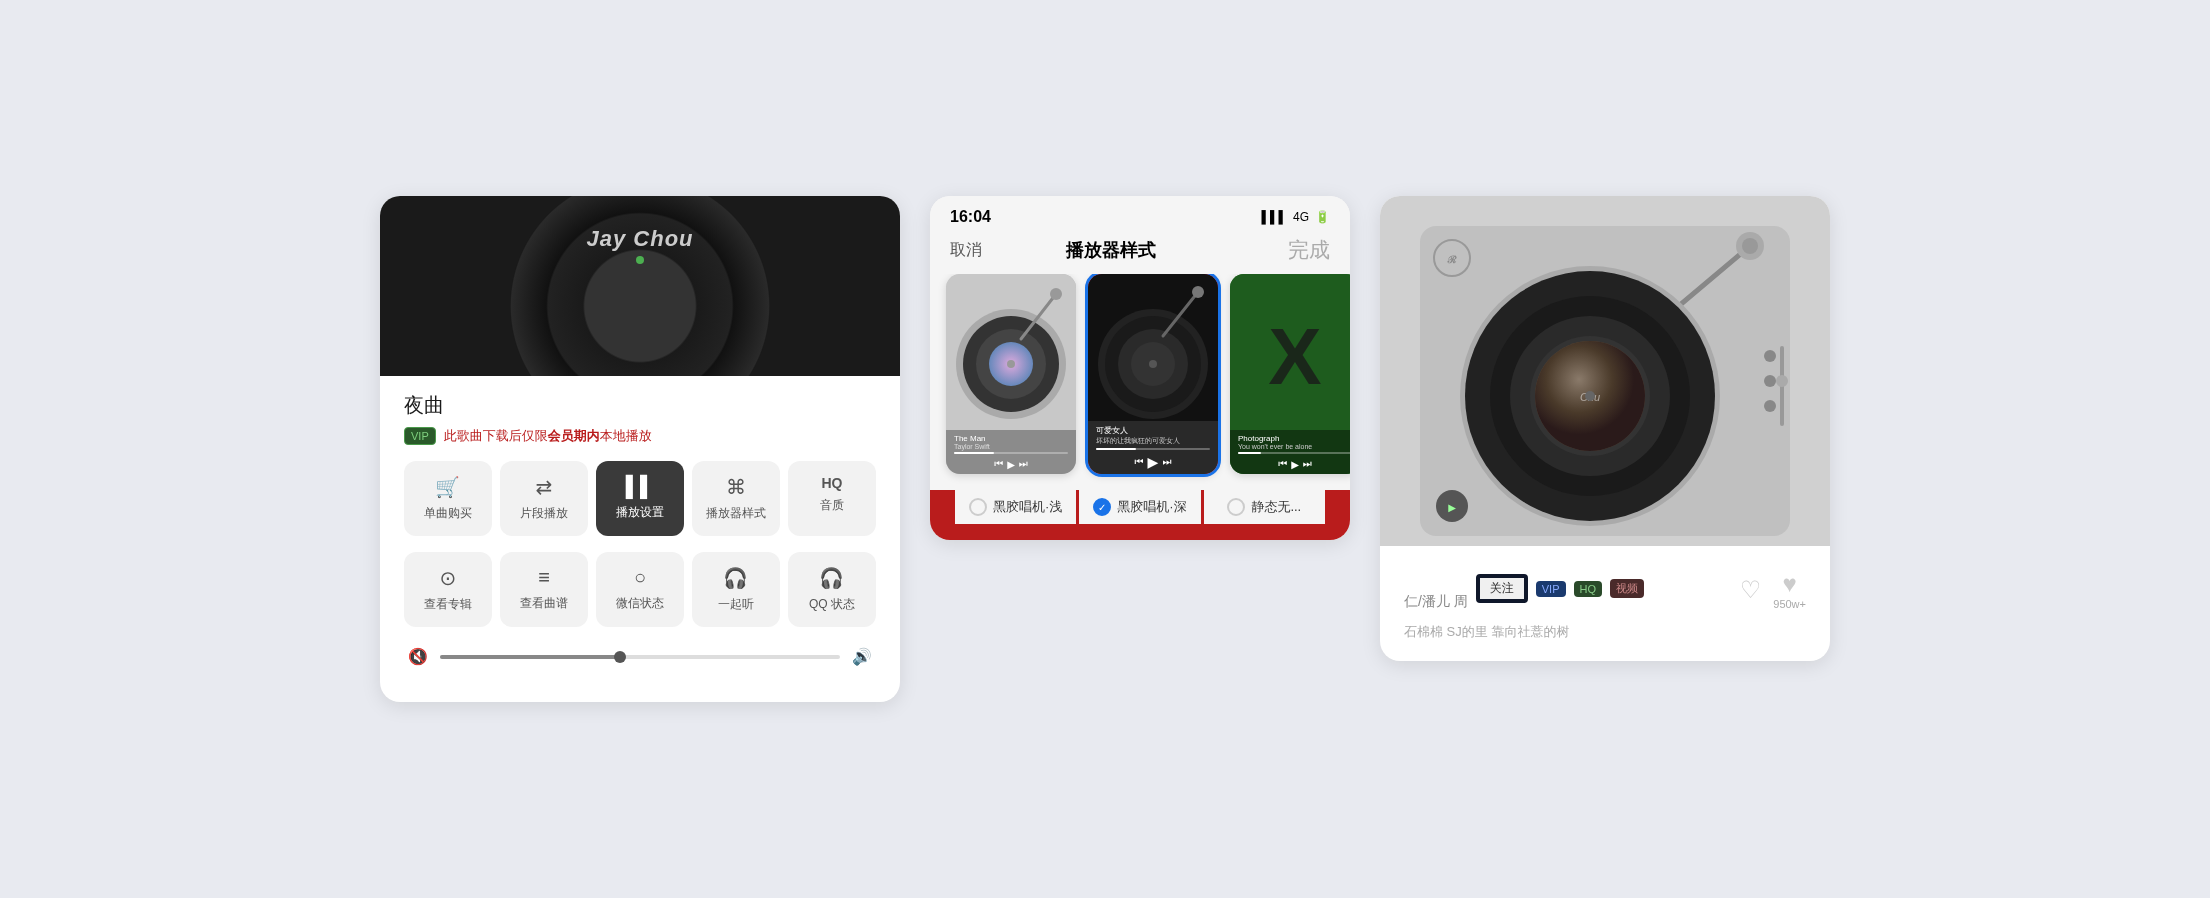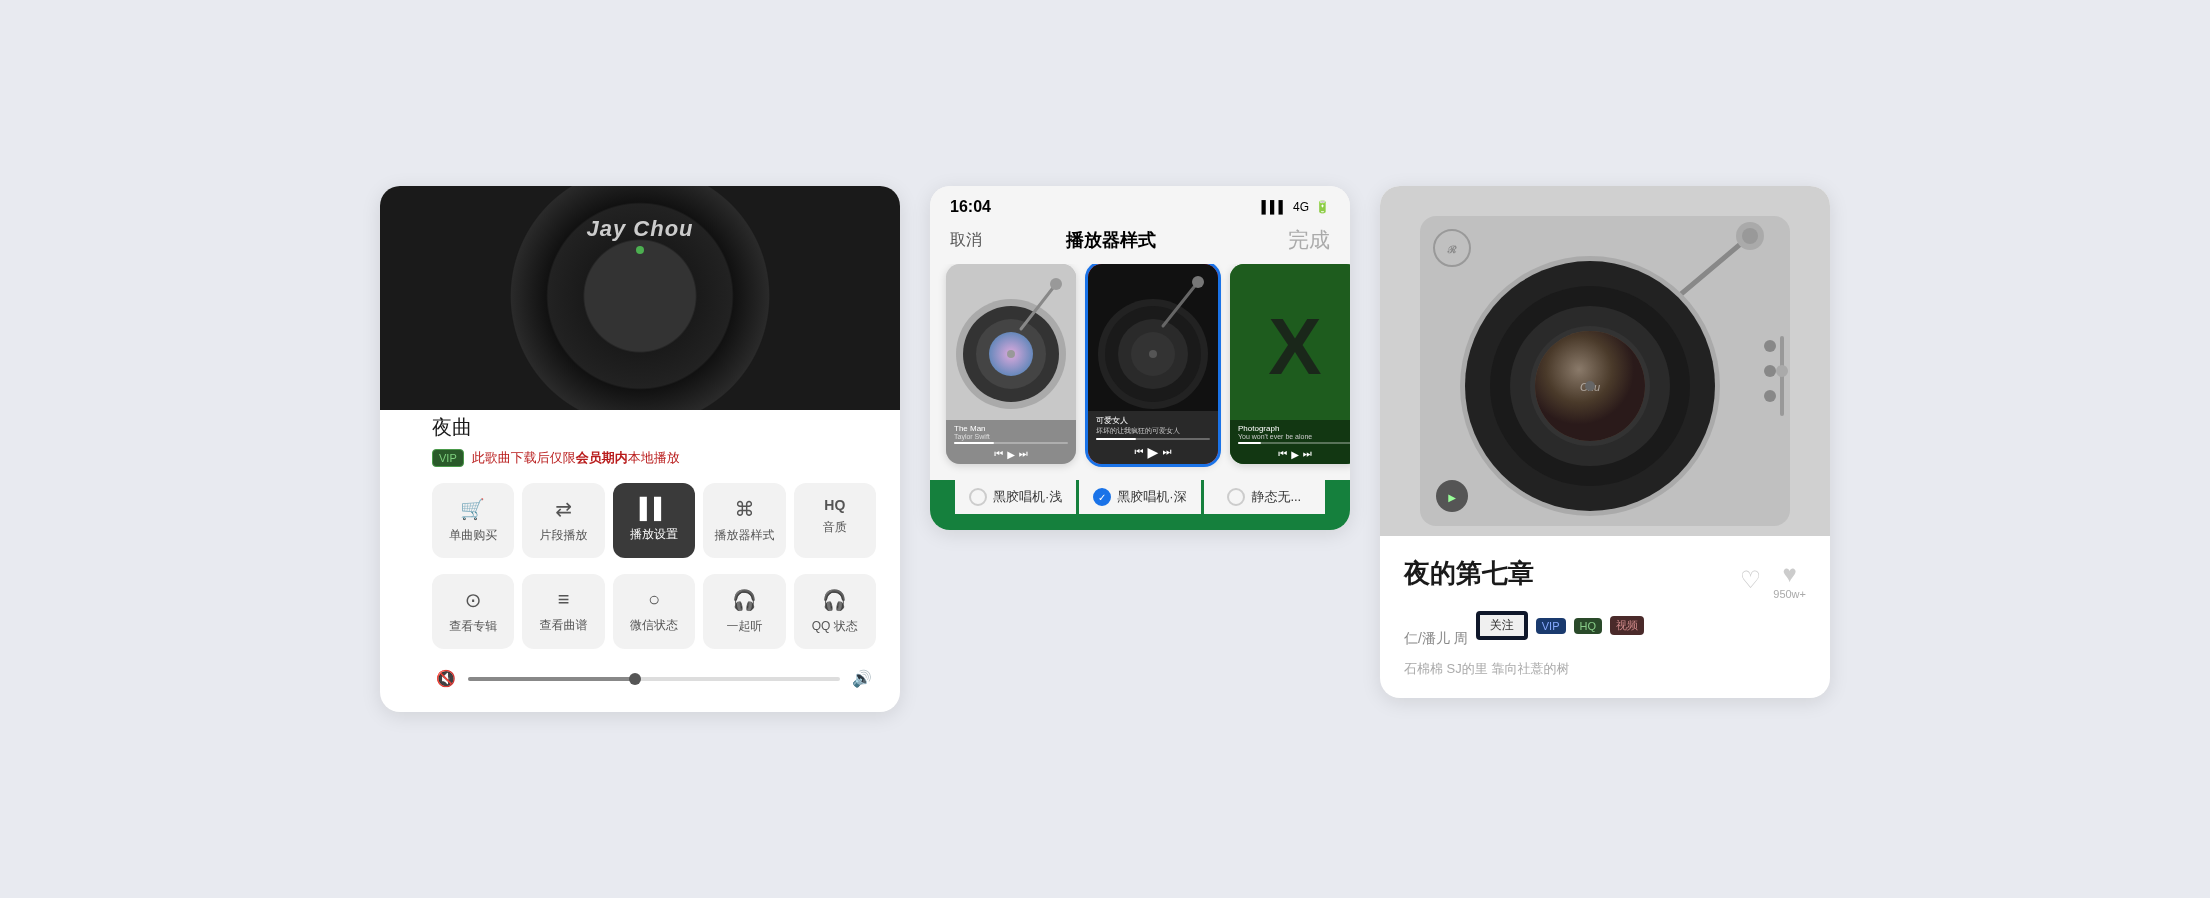--- a/index.html
+++ b/index.html
@@ -24,21 +24,21 @@
       box-shadow: 0 4px 20px rgba(0,0,0,0.1);
     }
 
     
     .card1 {
       width: 520px;
       padding-bottom: 20px;
     }
     .card1-top-image {
       width: 100%;
-      height: 224px;
+      height: 180px;
       background: #1a1a1a;
       position: relative;
       overflow: hidden;
     }
     .vinyl-bg {
       position: absolute;
       top: -20px;
       left: 50%;
       transform: translateX(-50%);
       width: 260px;
@@ -62,22 +62,21 @@
       position: absolute;
       top: 60px;
       left: 50%;
       transform: translateX(-50%);
       width: 8px;
       height: 8px;
       border-radius: 50%;
       background: #4caf50;
     }
     .card1-body {
-      padding: 4px 24px;
-      margin-left: 28px;
+      padding: 16px 24px;
     }
     .song-title {
       font-size: 20px;
       color: #1a1a1a;
       margin-bottom: 8px;
     }
     .vip-row {
       display: flex;
       align-items: center;
       gap: 8px;
@@ -540,21 +539,21 @@
               <span class="mini-btn">⏮</span>
               <span class="mini-btn">▶</span>
               <span class="mini-btn">⏭</span>
             </div>
           </div>
         </div>
       </div>
 
     </div>
 
-    <div style="display:flex;gap:3px;background:#15803d;padding:0 25px 16px;">
+    <div style="display:flex;gap:3px;background:#b91c1c;padding:0 25px 16px;">
       <div class="style-label-row" style="flex:1;">
         <div class="style-circle"></div>
         <span class="style-text">黑胶唱机·浅</span>
       </div>
       <div class="style-label-row" style="flex:1;">
         <div class="style-circle checked">
           <span class="style-check">✓</span>
         </div>
         <span class="style-text">黑胶唱机·深</span>
       </div>
@@ -607,21 +606,20 @@
         <circle cx="370" cy="165" r="6" fill="#888"></circle>
         <circle cx="370" cy="190" r="6" fill="#888"></circle>
 
         <rect x="380" y="130" width="4" height="80" rx="2" fill="#999"></rect>
         <circle cx="382" cy="165" r="6" fill="#aaa"></circle>
       </svg>
     </div>
     <div class="card3-info">
       <div style="display:flex;align-items:flex-start;justify-content:space-between;">
         <div>
-          <div class="song-title-big">夜的第七章</div>
           <div class="artist-row">
             <span class="artist-name">仁/潘儿 周</span>
             <button class="follow-btn">关注</button>
             <span class="tag-vip">VIP</span>
             <span class="tag-hq">HQ</span>
             <span class="tag-video">视频</span>
           </div>
         </div>
         <div style="display:flex;align-items:center;gap:12px;margin-top:4px;">
           <span style="font-size:24px;color:#ccc;">♡</span>

